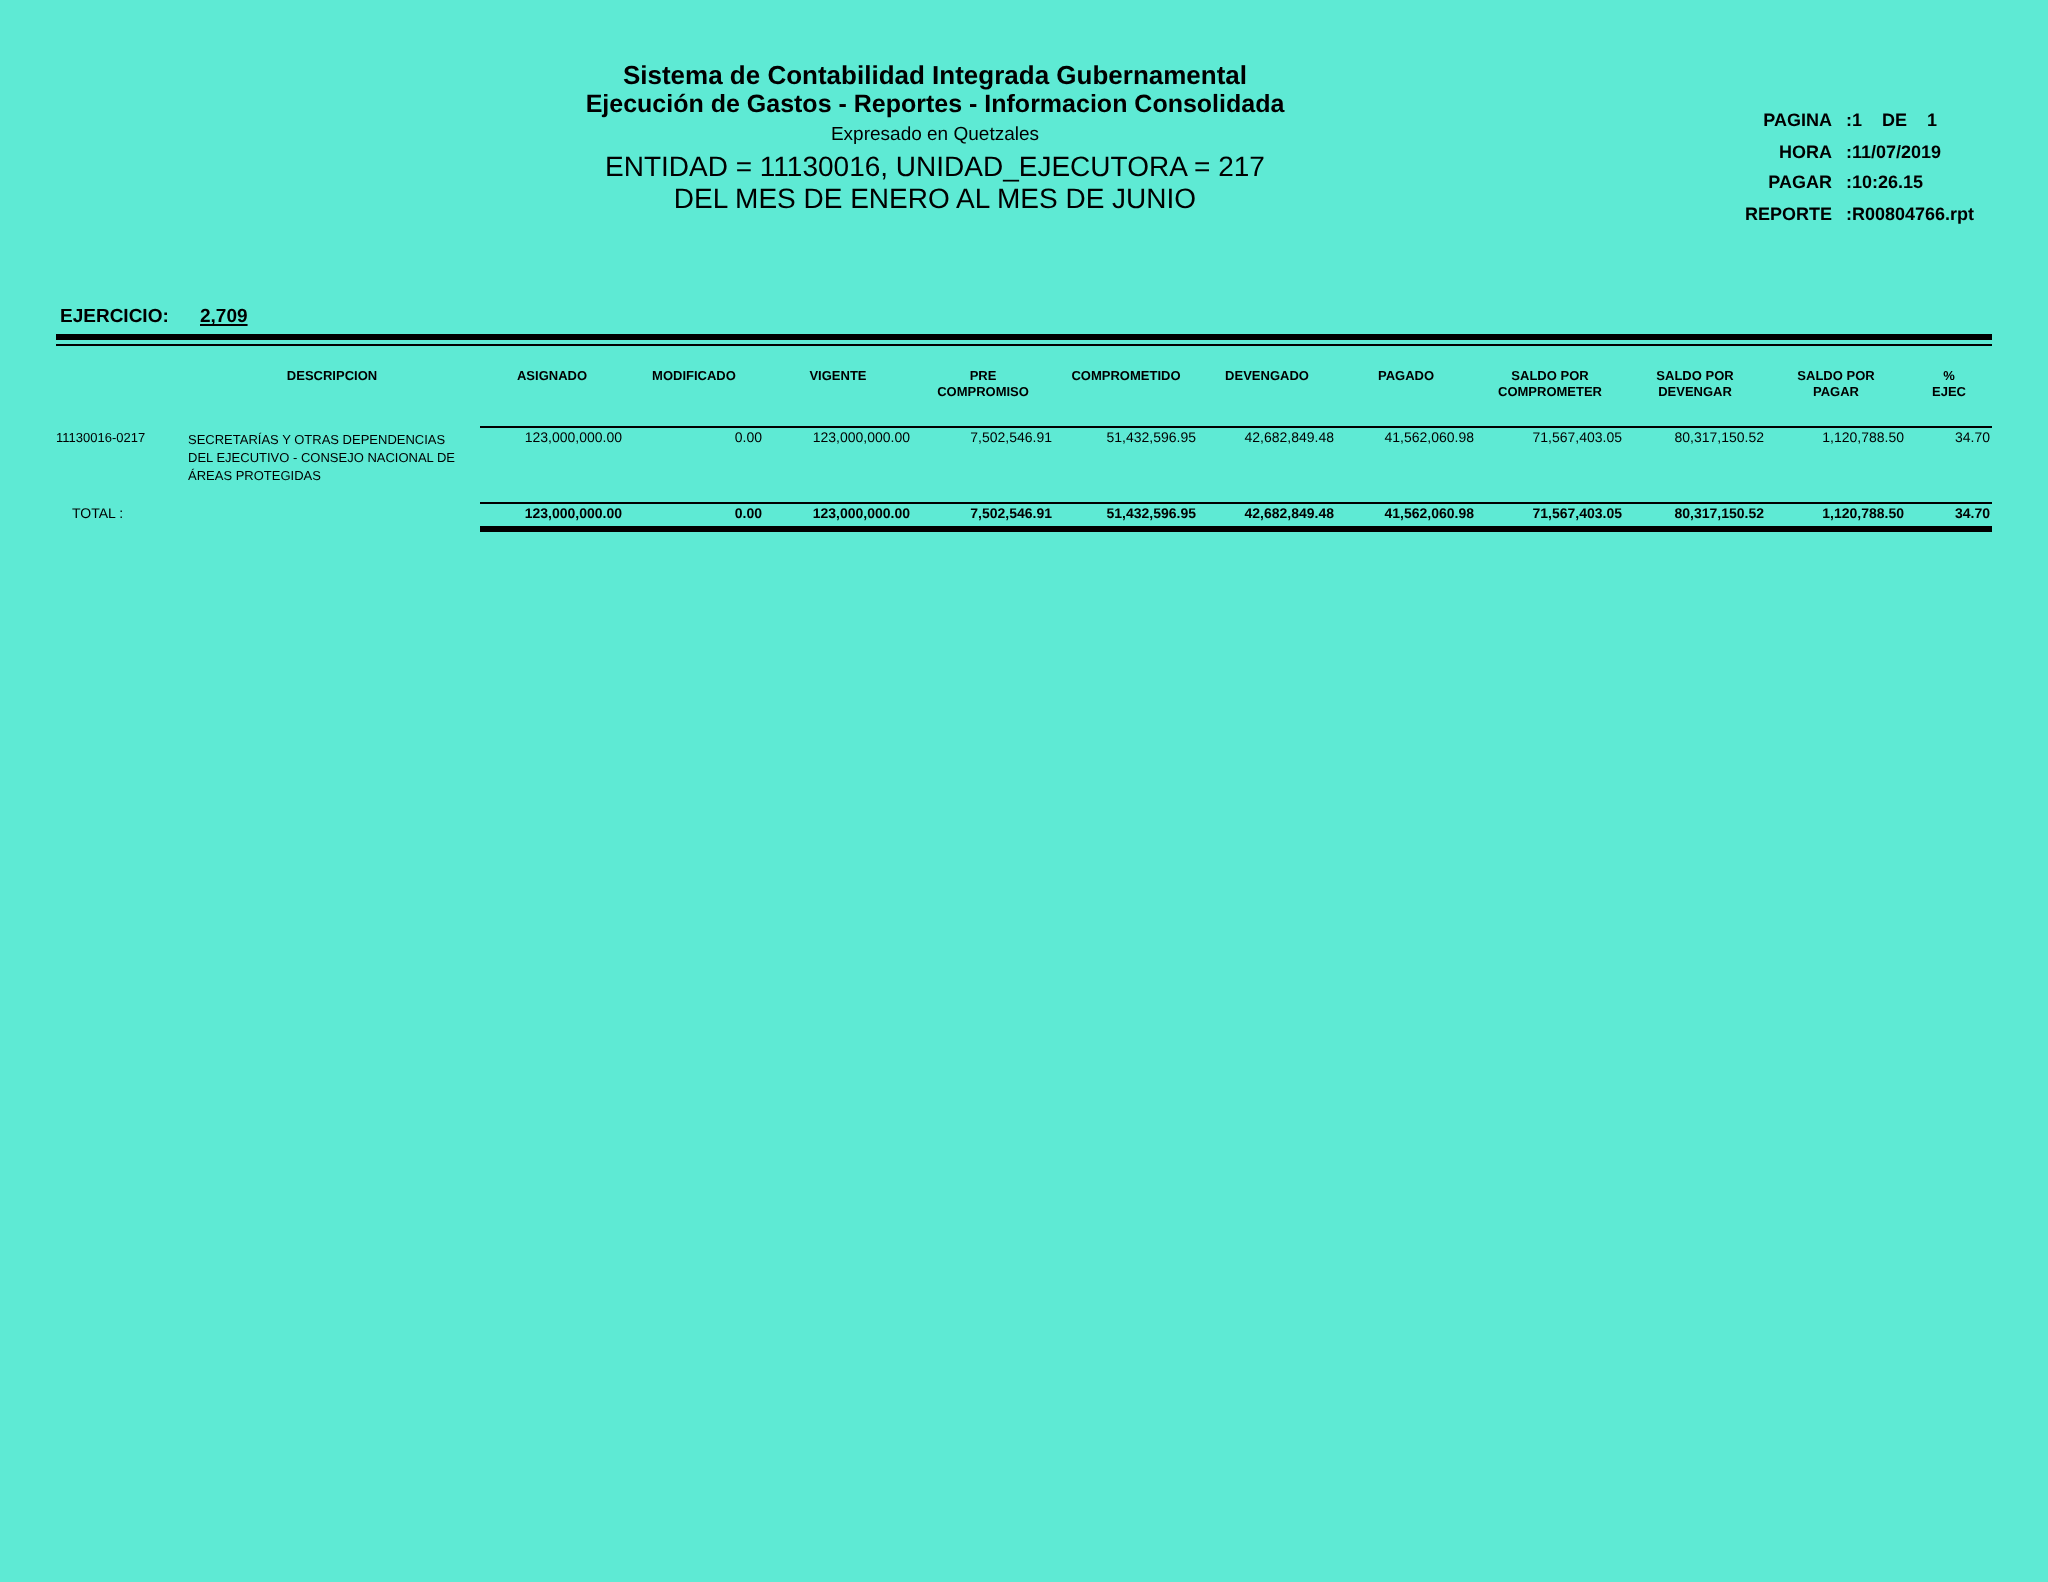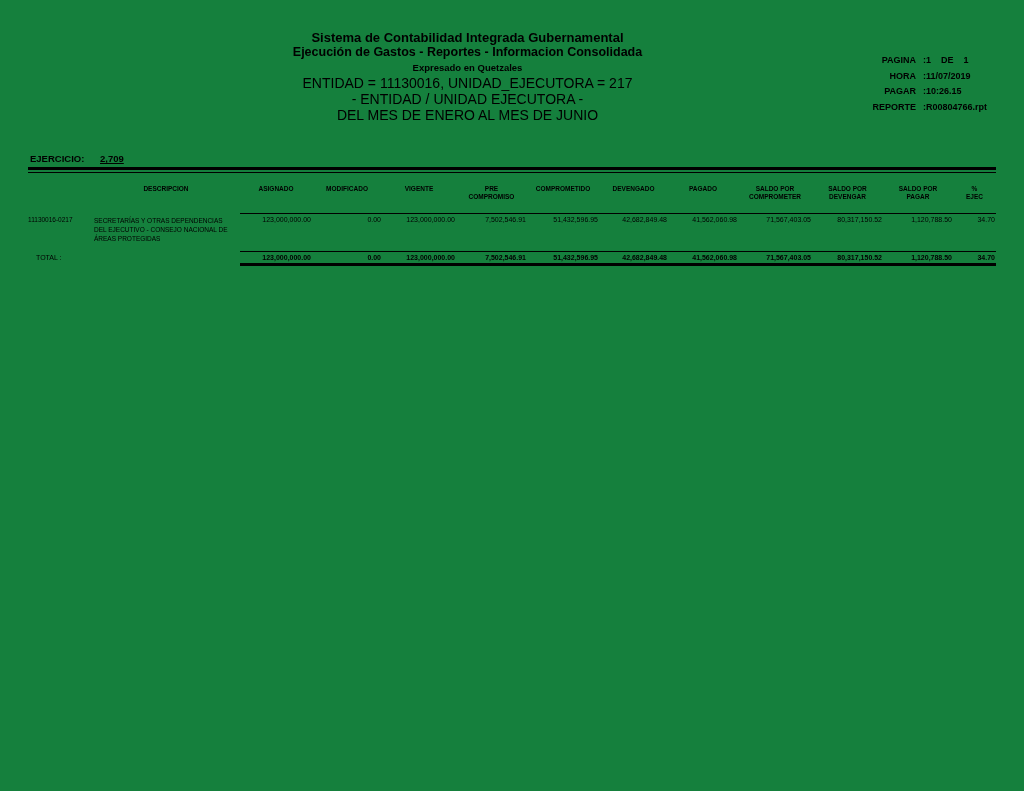--- a/index.html
+++ b/index.html
@@ -1,26 +1,26 @@
 <!DOCTYPE html>
 <html><head>
 <meta charset="utf-8">
 <style>
   * { margin:0; padding:0; box-sizing:border-box; }
   html,body { background:#fff; }
   .page {
-    position:relative; width:1024px; height:791px; background:#15803d;
+    position:relative; width:1024px; height:791px; background:#5eead4;
     font-family:"Liberation Sans", sans-serif; color:#000; overflow:hidden;
   }
   
   .title-block { position:absolute; left:60px; top:30px; width:815px; text-align:center; }
   .t1 { font-size:13px;   font-weight:bold; line-height:15px; }
   .t2 { font-size:12.5px; font-weight:bold; line-height:15px; }
   .t3 { font-size:12.5px; font-weight:bold; line-height:15px; }
-  .s1 { font-size:9.5px;  font-weight:bold; line-height:15px;text-align:center; }
+  .s1 { font-size:9.5px;  font-weight:normal; line-height:15px;text-align:center; }
   .s2 { font-size:14px;   font-weight:normal; line-height:15px; margin-top:1px; }
   
   .info-block { position:absolute; left:868px; top:53px; font-size:9px; font-weight:bold; }
   .info-row { display:flex; line-height:15.5px; white-space:pre;text-align:right; }
   .info-label { display:inline-block; min-width:48px; }
   .info-colon { display:inline-block; width:10px; }
   
   .ejercicio { position:absolute; left:30px; top:153px; font-size:9.5px; font-weight:bold; }
   .ejercicio .val { position:absolute; left:70px; top:0; text-decoration:underline; }
   
@@ -46,21 +46,20 @@
 </head>
 <body>
 
 <div class="page">
 
   <div class="title-block">
     <div class="t1">Sistema de Contabilidad Integrada Gubernamental</div>
     <div class="t2">Ejecución de Gastos - Reportes - Informacion Consolidada</div>
     <div class="s1">Expresado en Quetzales</div>
     <div class="s2">ENTIDAD = 11130016, UNIDAD_EJECUTORA = 217</div>
-    <div class="s2">- ENTIDAD / UNIDAD EJECUTORA -</div>
     <div class="s2">DEL MES DE ENERO AL MES DE JUNIO</div>
   </div>
 
   <div class="info-block">
     <div class="info-row">
       <span class="info-label">PAGINA</span>
       <span class="info-colon">:</span>
       <span class="info-value">1    DE    1</span>
     </div>
     <div class="info-row">

